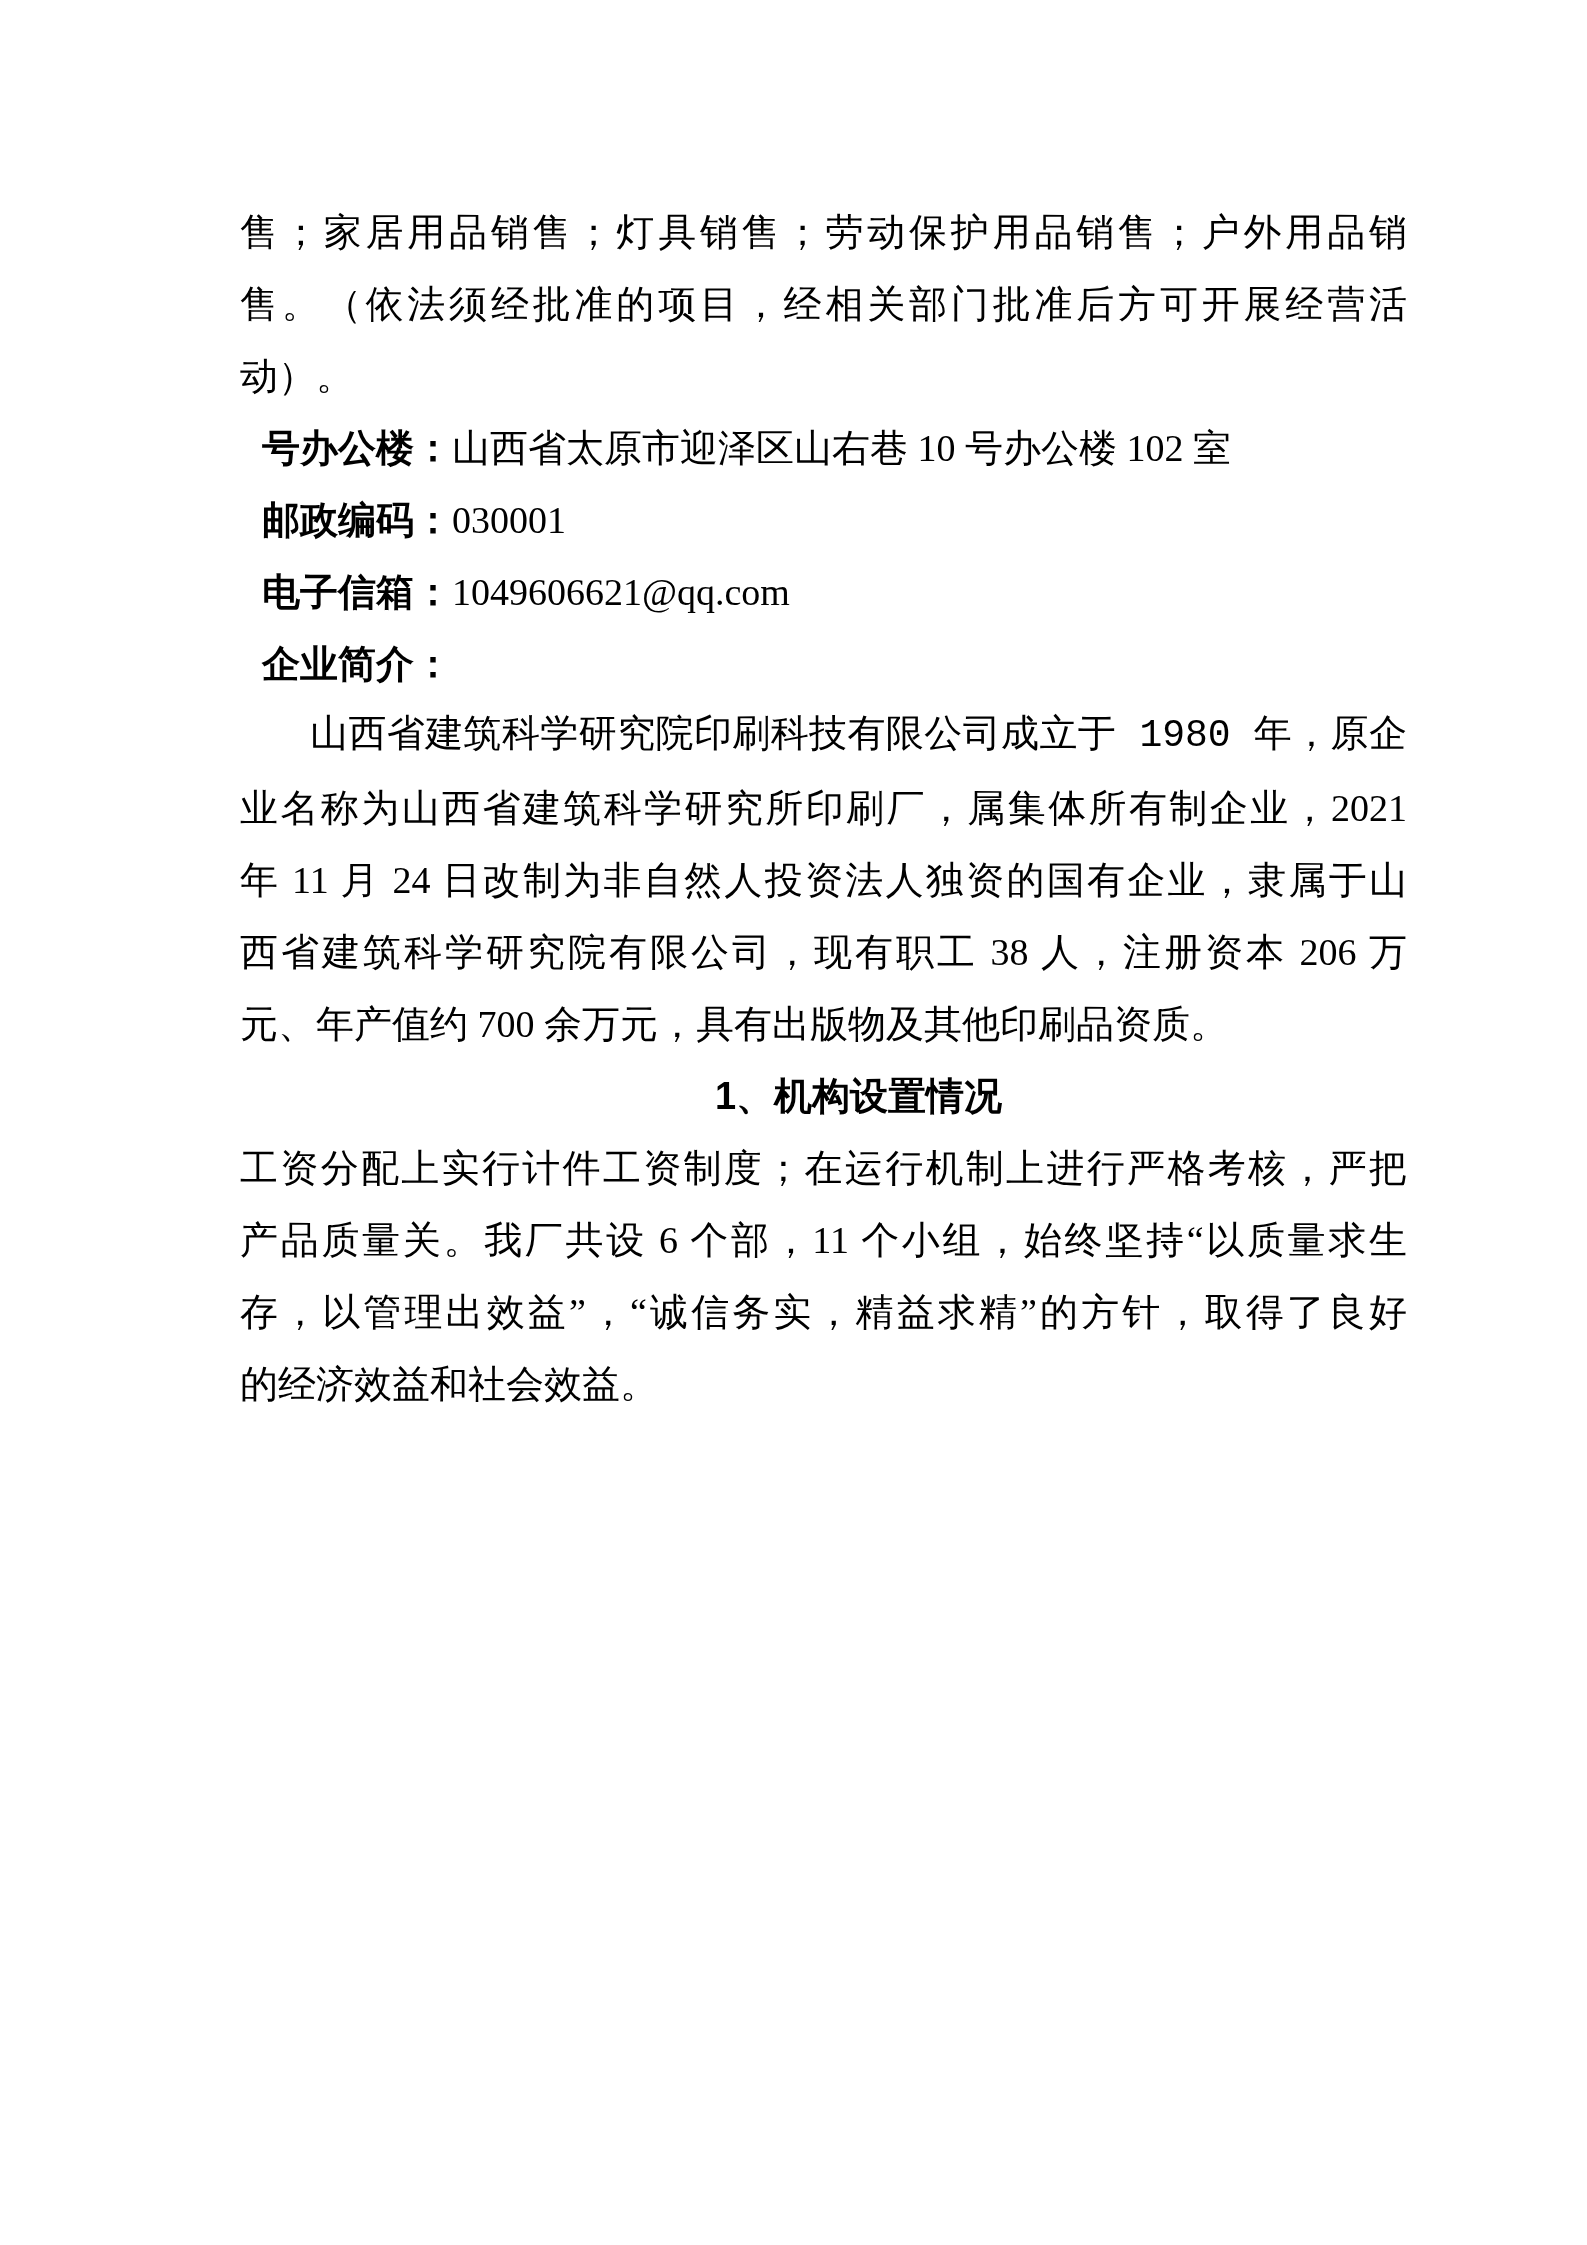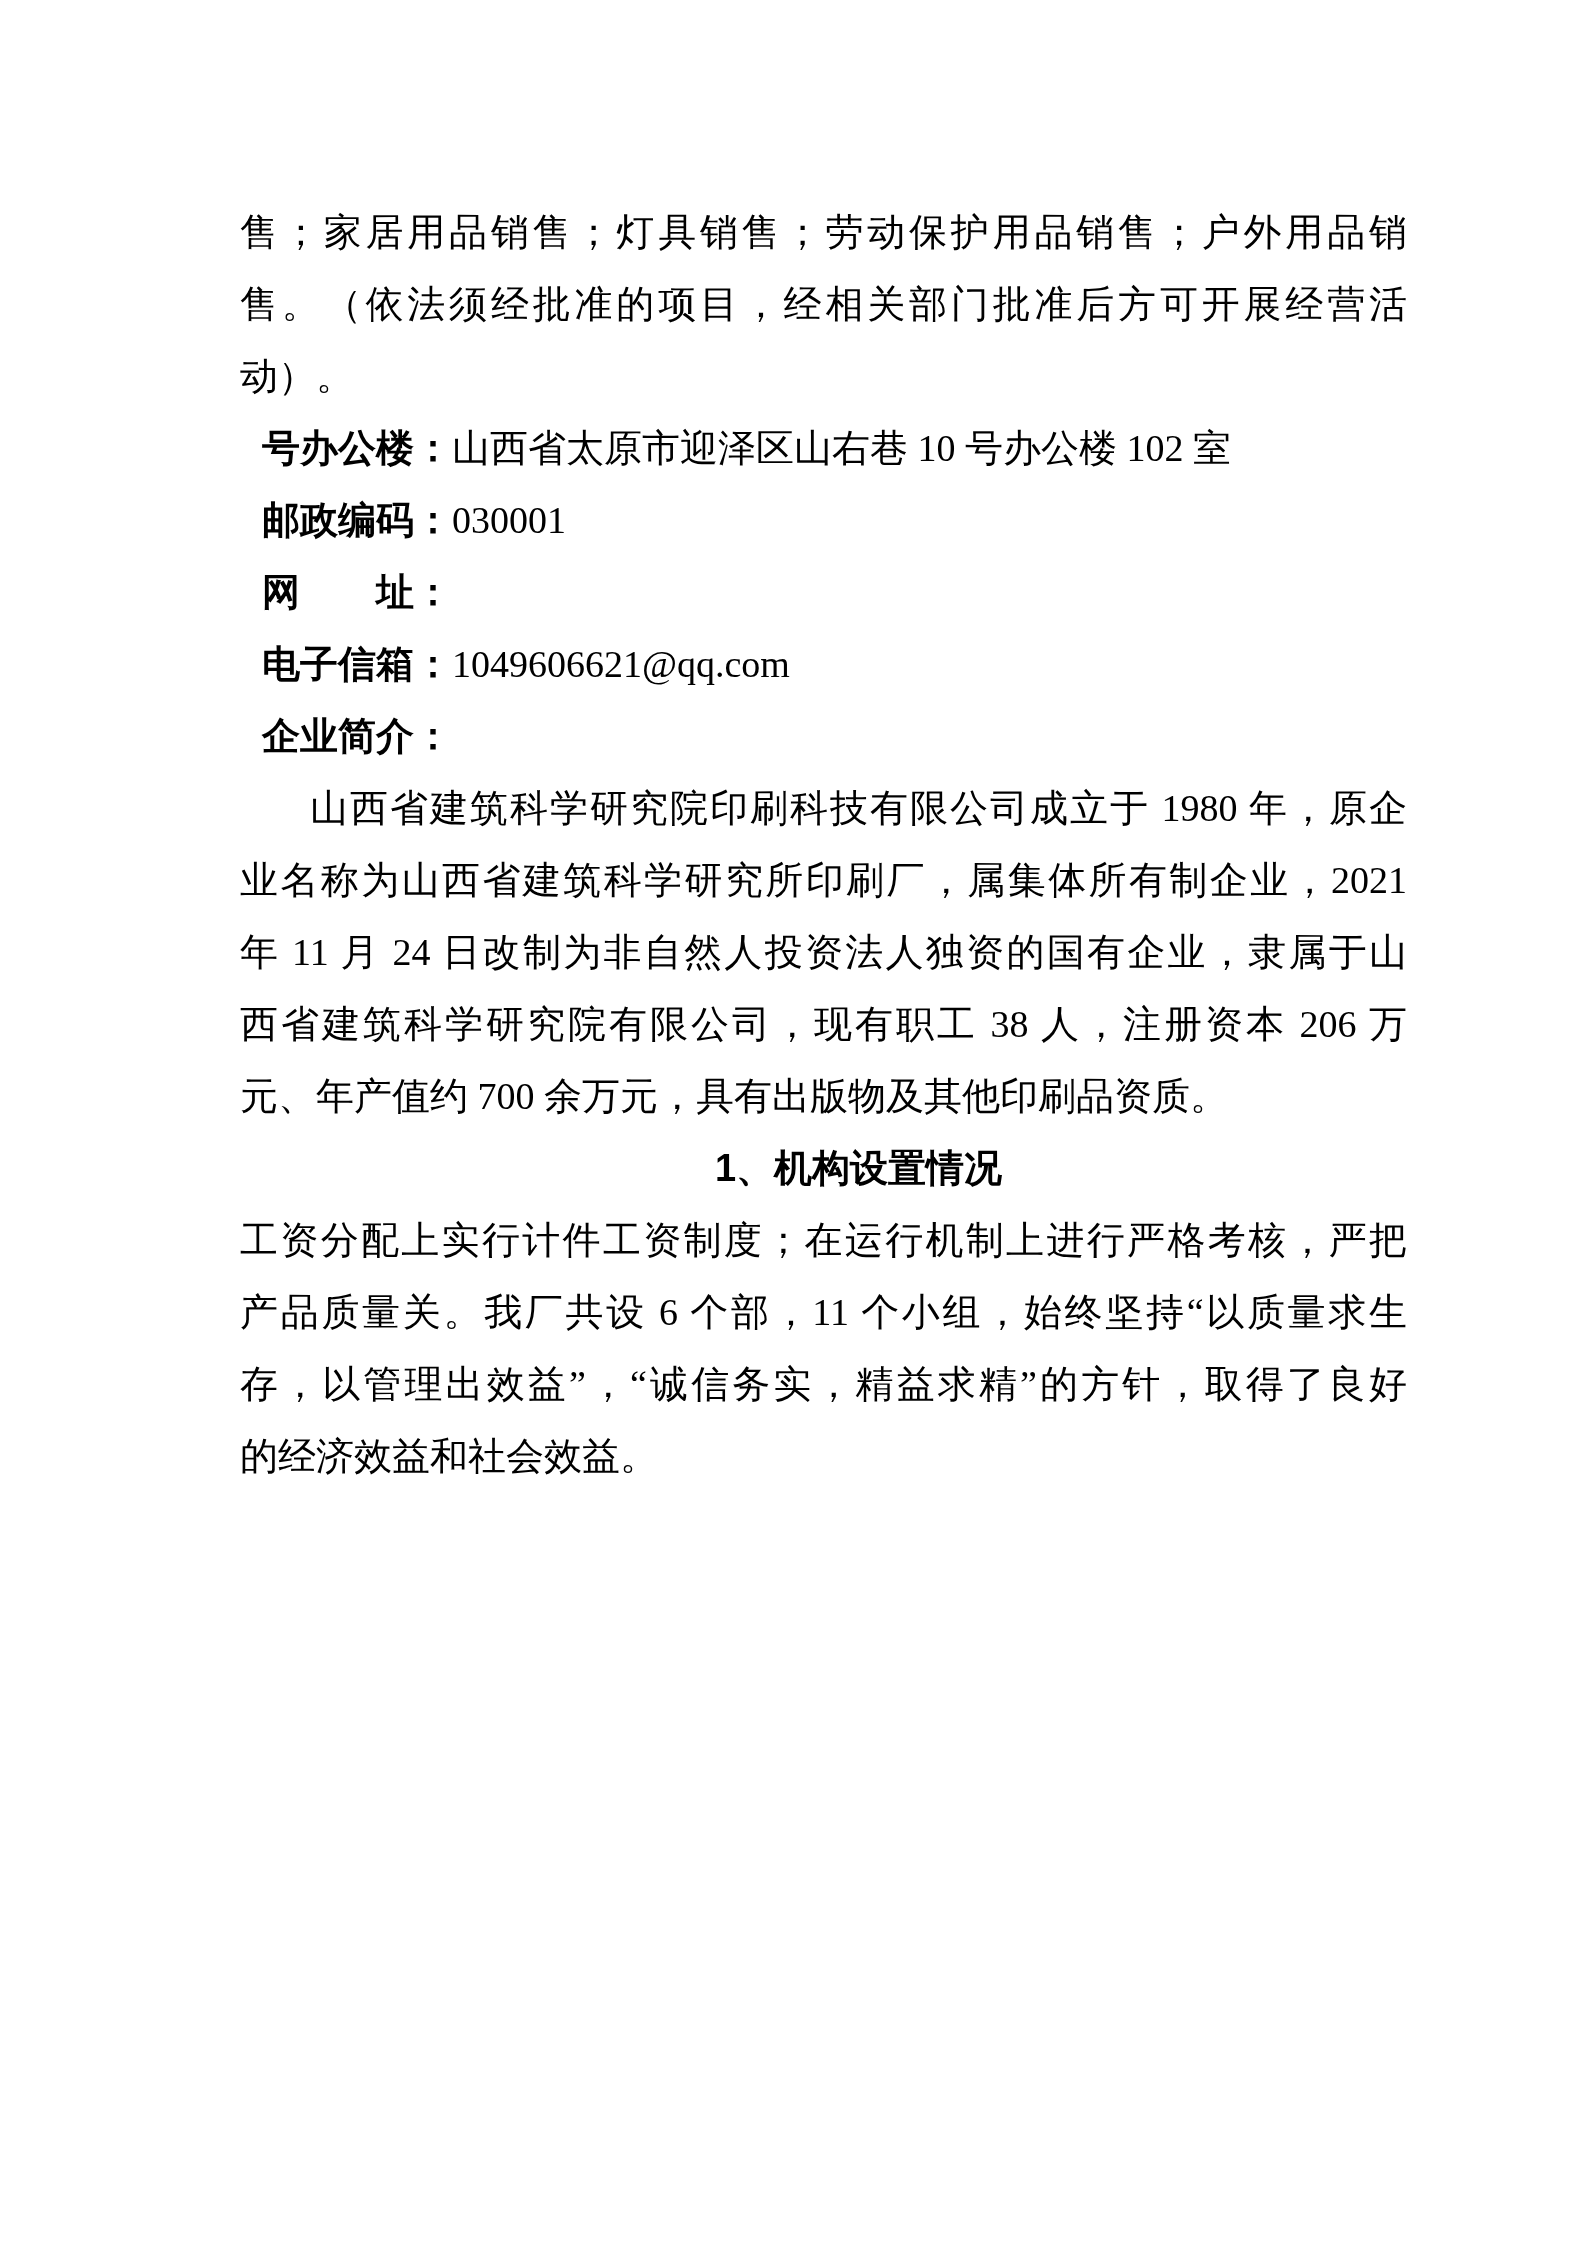--- a/index.html
+++ b/index.html
@@ -27,41 +27,40 @@
     height: 72px;
     color: #000000;
     text-align: left;
     white-space: nowrap;
   }
   .line.j {
     white-space: normal;
     text-align: justify;
     text-align-last: justify;
   }
-  .line.indent-para { padding-left: 70px; }
+  .line.indent-para { padding-left: 70px; font-family: Liberation Mono, monospace; }
   .line.indent-label { padding-left: 22px; }
   .line.heading {
     font-family: "Liberation Sans", "DejaVu Sans", sans-serif;
     font-weight: 700;
     text-align: center;
   }
   .seg { color: #000000; }
   .seg.b { font-weight: 700; }
 </style>
 </head>
 <body>
 
 <div class="page">
   <div class="content" id="doc-content">
       <div class="line j"><span class="seg">售；家居用品销售；灯具销售；劳动保护用品销售；户外用品销</span></div>
       <div class="line j"><span class="seg">售。（依法须经批准的项目，经相关部门批准后方可开展经营活</span></div>
       <div class="line"><span class="seg">动）。</span></div>
       <div class="line indent-label"><span class="seg b">号办公楼：</span><span class="seg">山西省太原市迎泽区山右巷 10 号办公楼 102 室</span></div>
       <div class="line indent-label"><span class="seg b">邮政编码：</span><span class="seg">030001</span></div>
-      <div class="line indent-label"><span class="seg b">网　　址：</span></div>
       <div class="line indent-label"><span class="seg b">电子信箱：</span><span class="seg">1049606621@qq.com</span></div>
       <div class="line indent-label"><span class="seg b">企业简介：</span></div>
       <div class="line j indent-para"><span class="seg">山西省建筑科学研究院印刷科技有限公司成立于 1980 年，原企</span></div>
       <div class="line j"><span class="seg">业名称为山西省建筑科学研究所印刷厂，属集体所有制企业，2021</span></div>
       <div class="line j"><span class="seg">年 11 月 24 日改制为非自然人投资法人独资的国有企业，隶属于山</span></div>
       <div class="line j"><span class="seg">西省建筑科学研究院有限公司，现有职工 38 人，注册资本 206 万</span></div>
       <div class="line"><span class="seg">元、年产值约 700 余万元，具有出版物及其他印刷品资质。</span></div>
       <div class="line indent-para heading"><span class="seg b">1、机构设置情况</span></div>
       <div class="line j"><span class="seg">工资分配上实行计件工资制度；在运行机制上进行严格考核，严把</span></div>
       <div class="line j"><span class="seg">产品质量关。我厂共设 6 个部，11 个小组，始终坚持“以质量求生</span></div>

